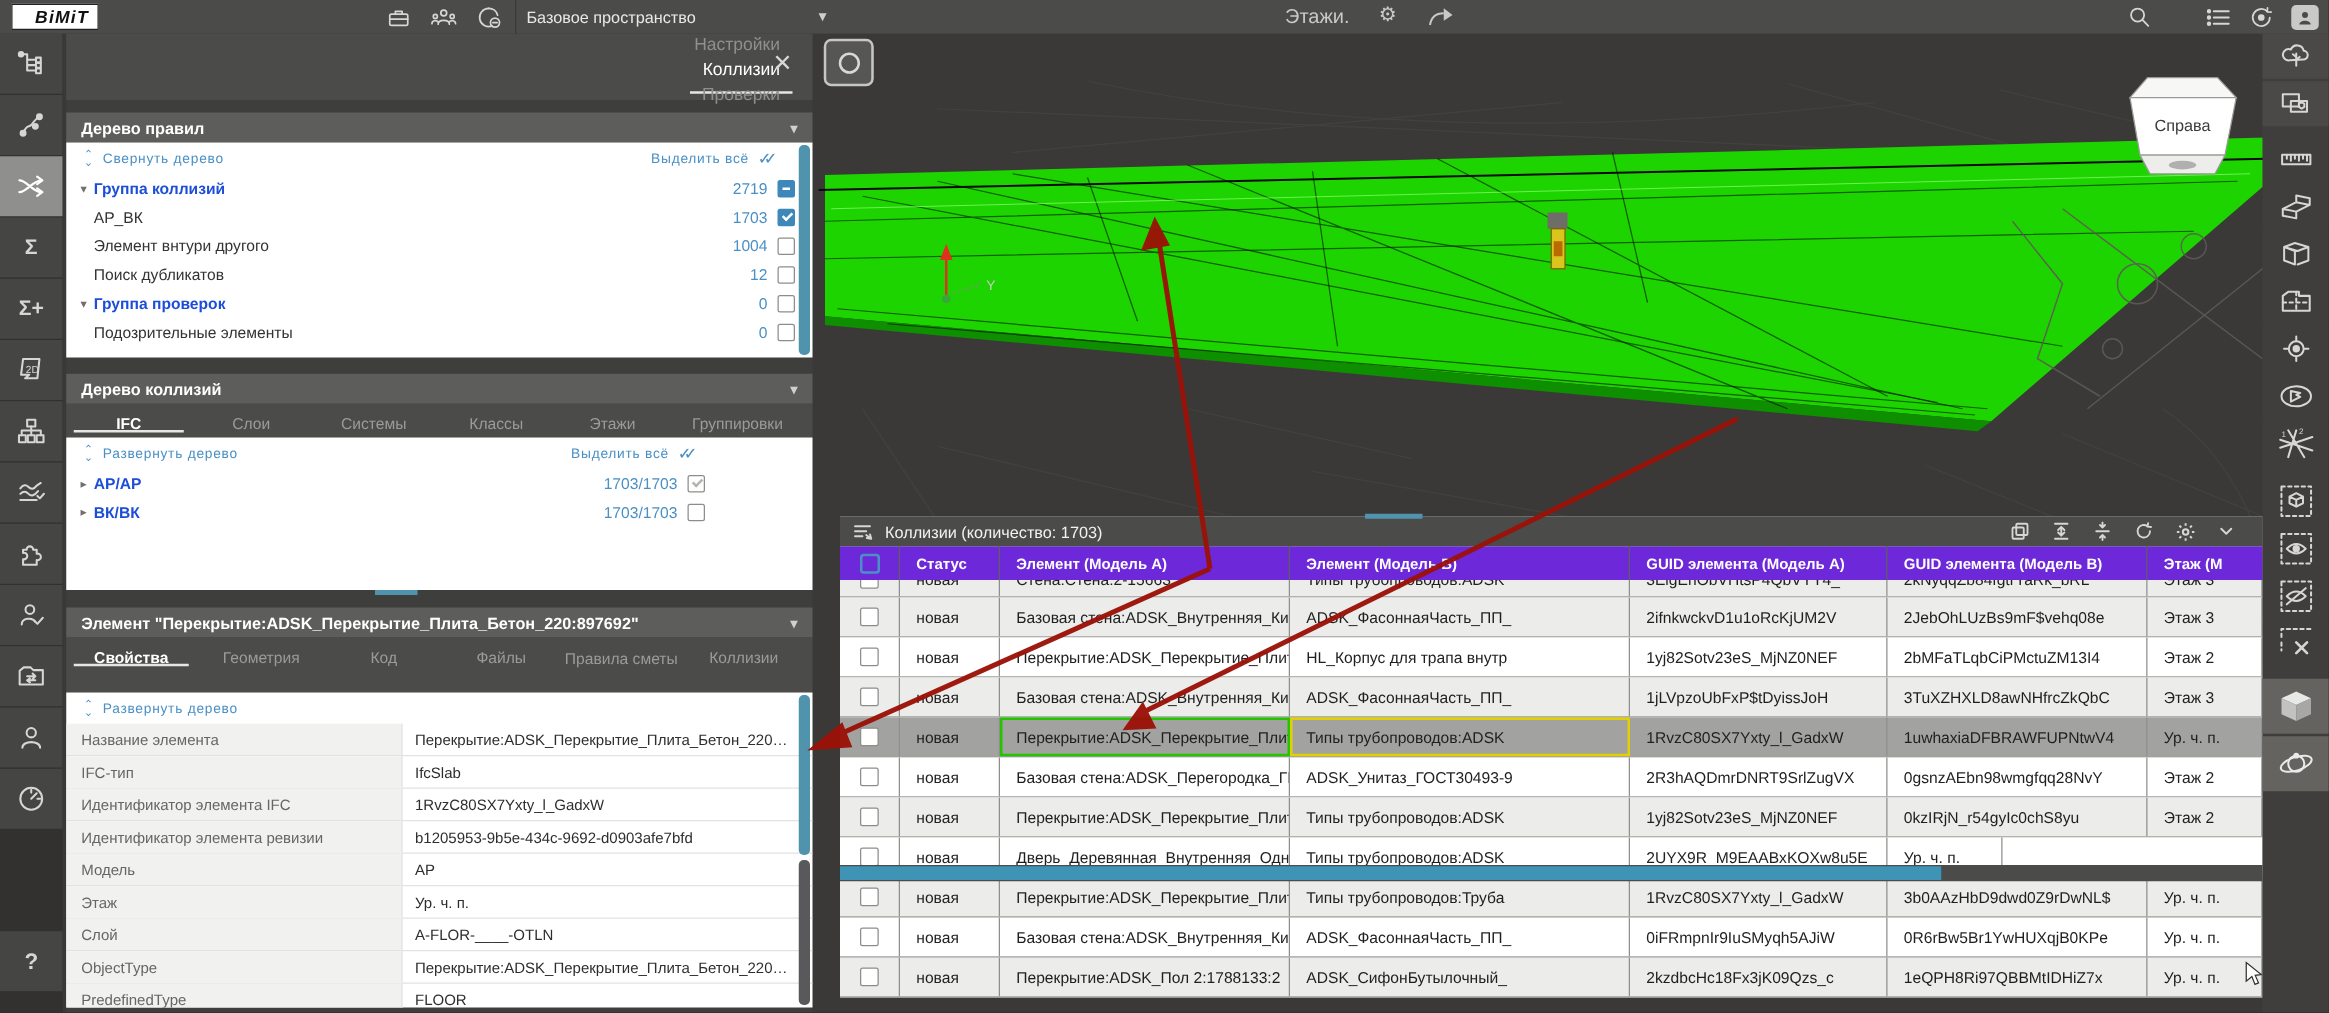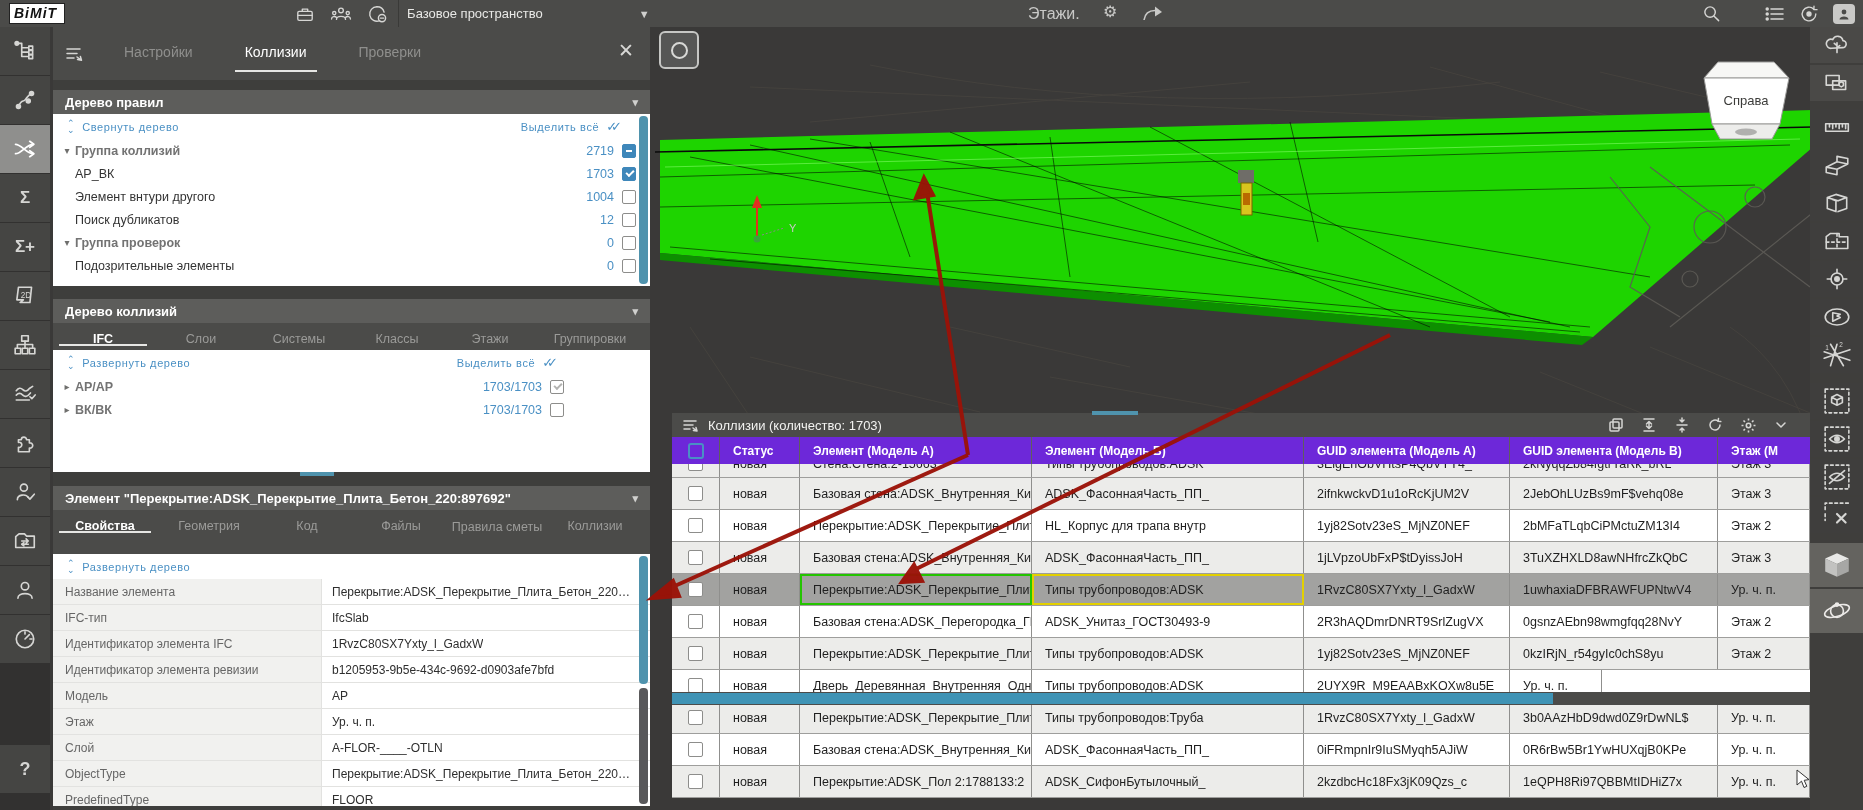--- a/index.html
+++ b/index.html
@@ -5,21 +5,21 @@
   html,body{margin:0;padding:0;background:#2e2d2b;}
   body{width:1863px;height:810px;position:relative;overflow:hidden;
        font-family:"Liberation Sans",sans-serif;-webkit-font-smoothing:antialiased;}
   .abs{position:absolute;}
   svg{display:block;}
   .ic{stroke:#d6d6d4;fill:none;stroke-width:1.5;stroke-linecap:round;stroke-linejoin:round;}
 
   
   #topbar{left:0;top:0;width:1863px;height:27px;background:#4b4b49;display:flex;align-items:center;z-index:30;}
   #logo{margin-left:9px;background:#fff;border:1px solid #222;color:#111;font-weight:bold;
-        font-style:italic;font-size:14px;padding:1px 7px 2px 4px;letter-spacing:1px;text-align:center;}
+        font-style:italic;font-size:14px;padding:1px 7px 2px 18px;letter-spacing:1px;text-align:center;}
   .tb-ic{width:30px;height:22px;display:flex;align-items:center;justify-content:center;cursor:pointer;}
   #ws-sep{width:1px;height:27px;background:#3a3a38;margin:0 8px 0 6px;}
   #ws-label{color:#e8e8e6;font-size:13px;}
   #ws-caret{color:#cfcfcd;font-size:11px;margin-left:96px;}
   #proj-title{position:absolute;left:1028px;color:#c9c9c7;font-size:16px;}
   #proj-gear{position:absolute;left:1103px;top:2px;color:#c9c9c7;font-size:16px;cursor:pointer;}
   #topbar-right{position:absolute;right:8px;top:0;height:27px;display:flex;align-items:center;gap:14px;}
 
   
   #lstrip{left:0;top:27px;width:50px;height:783px;background:#323130;z-index:20;}
@@ -36,39 +36,39 @@
   #viewcube{left:1692px;top:52px;z-index:6;cursor:pointer;}
 
   
   #rstrip{left:1810px;top:27px;width:53px;height:783px;background:#3f3e3c;z-index:25;}
   .rbtn{width:53px;height:36px;margin-bottom:2px;background:#45444222;display:flex;align-items:center;justify-content:center;cursor:pointer;}
   .rbtn.g1{background:#4a4947;}
   .rbtn.hl{background:#64635f;}
 
   
   #panel{left:53px;top:27px;width:597px;height:783px;background:#3e3e3c;z-index:10;}
-  #panel-tabs{height:53px;background:#4b4b49;display:flex;align-items:center;position:relative;}
+  #panel-tabs{height:53px;background:#4b4b49;display:flex;align-items:flex-end;position:relative;flex-direction:column;}
   #panel-menu{margin:0 14px 0 12px;cursor:pointer;}
   .ptab{font-size:14px;color:#8f8f8d;margin:0 26px;cursor:pointer;position:relative;padding-bottom:4px;}
   .ptab.active{color:#fff;}
   .ptab.active:after{content:"";position:absolute;left:-10px;right:-10px;bottom:-8px;height:2px;background:#e6e6e4;}
   #panel-close{position:absolute;right:16px;top:12px;color:#d8d8d6;font-size:19px;cursor:pointer;}
 
   .sec-hdr{height:24px;background:#5d5d5b;color:#fff;font-size:13px;font-weight:bold;
            display:flex;align-items:center;padding:0 12px;justify-content:space-between;cursor:pointer;}
   .sec-hdr .chev{color:#d0d0ce;font-size:11px;}
   .whitebox{background:#fff;position:relative;}
   .tree-toolbar{height:25px;display:flex;align-items:center;padding:0 14px;justify-content:space-between;}
   .link-blue{color:#4a90c4;font-size:11px;letter-spacing:.6px;cursor:pointer;display:flex;align-items:center;gap:7px;}
   .dblcheck{color:#4a90c4;font-size:13px;letter-spacing:-6px;padding-right:6px;}
   .updown{color:#4a90c4;font-size:9px;line-height:7px;display:inline-block;}
   .trow{height:23px;display:flex;align-items:center;padding:0 14px 0 6px;font-size:12.5px;color:#333;}
   .trow .caret{width:16px;color:#6f6f6d;font-size:10px;text-align:center;}
   .trow .lbl{flex:1;}
-  .trow .lbl.b{font-weight:bold;color:#737373;}
+  .trow .lbl.b{font-weight:bold;color:#1d4ed8;}
   .trow .cnt{color:#4a90c4;margin-right:8px;}
   .cb{width:14px;height:14px;border:1.5px solid #8d8d8b;border-radius:2px;background:#fff;position:relative;box-sizing:border-box;cursor:pointer;}
   .cb.ind{background:#3e87ba;border-color:#3e87ba;}
   .cb.ind:after{content:"";position:absolute;left:2.5px;top:5px;width:6px;height:2px;background:#fff;}
   .cb.chk{background:#3e87ba;border-color:#3e87ba;}
   .cb.chk:after{content:"";position:absolute;left:2.5px;top:2.5px;width:6px;height:3px;border-left:2px solid #fff;border-bottom:2px solid #fff;transform:rotate(-45deg);}
   .cb.gchk:after{content:"";position:absolute;left:2.5px;top:2.5px;width:6px;height:3px;border-left:2px solid #b3b3b1;border-bottom:2px solid #b3b3b1;transform:rotate(-45deg);}
   .vscroll{position:absolute;top:0;right:2px;width:9px;border-radius:4px;background:#4f93ad;}
   .sec-tabs{background:#4b4b49;display:flex;align-items:flex-start;color:#9b9b99;font-size:12.5px;}
   .stab{position:relative;cursor:pointer;padding:9px 0 4px 0;text-align:center;}

